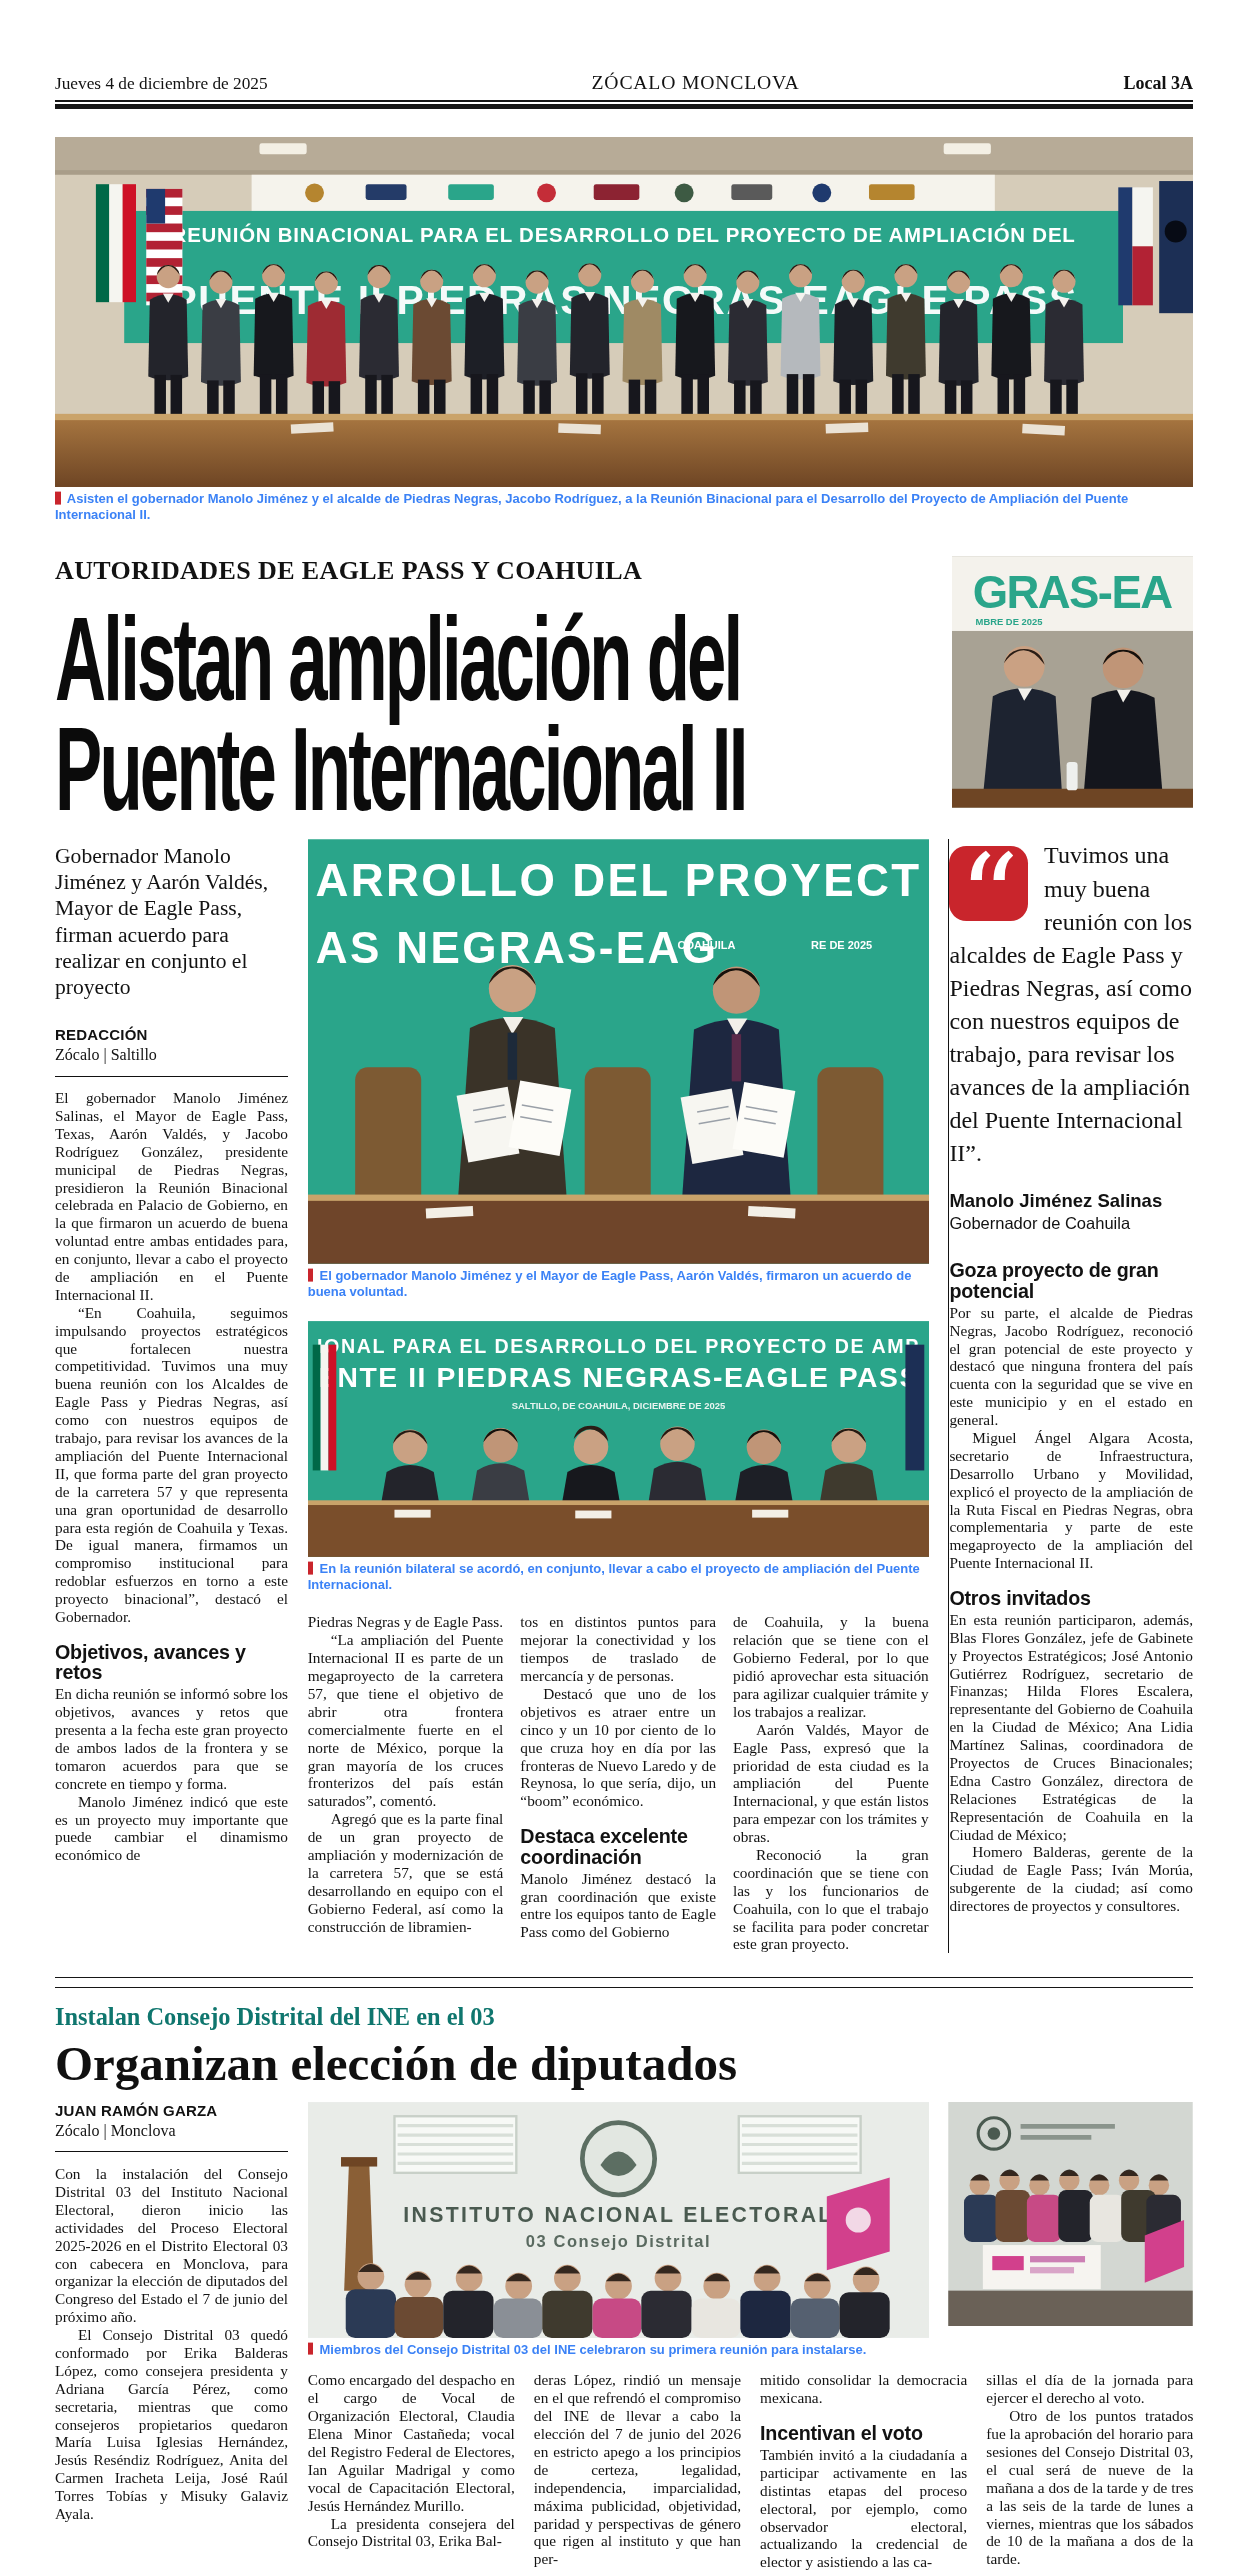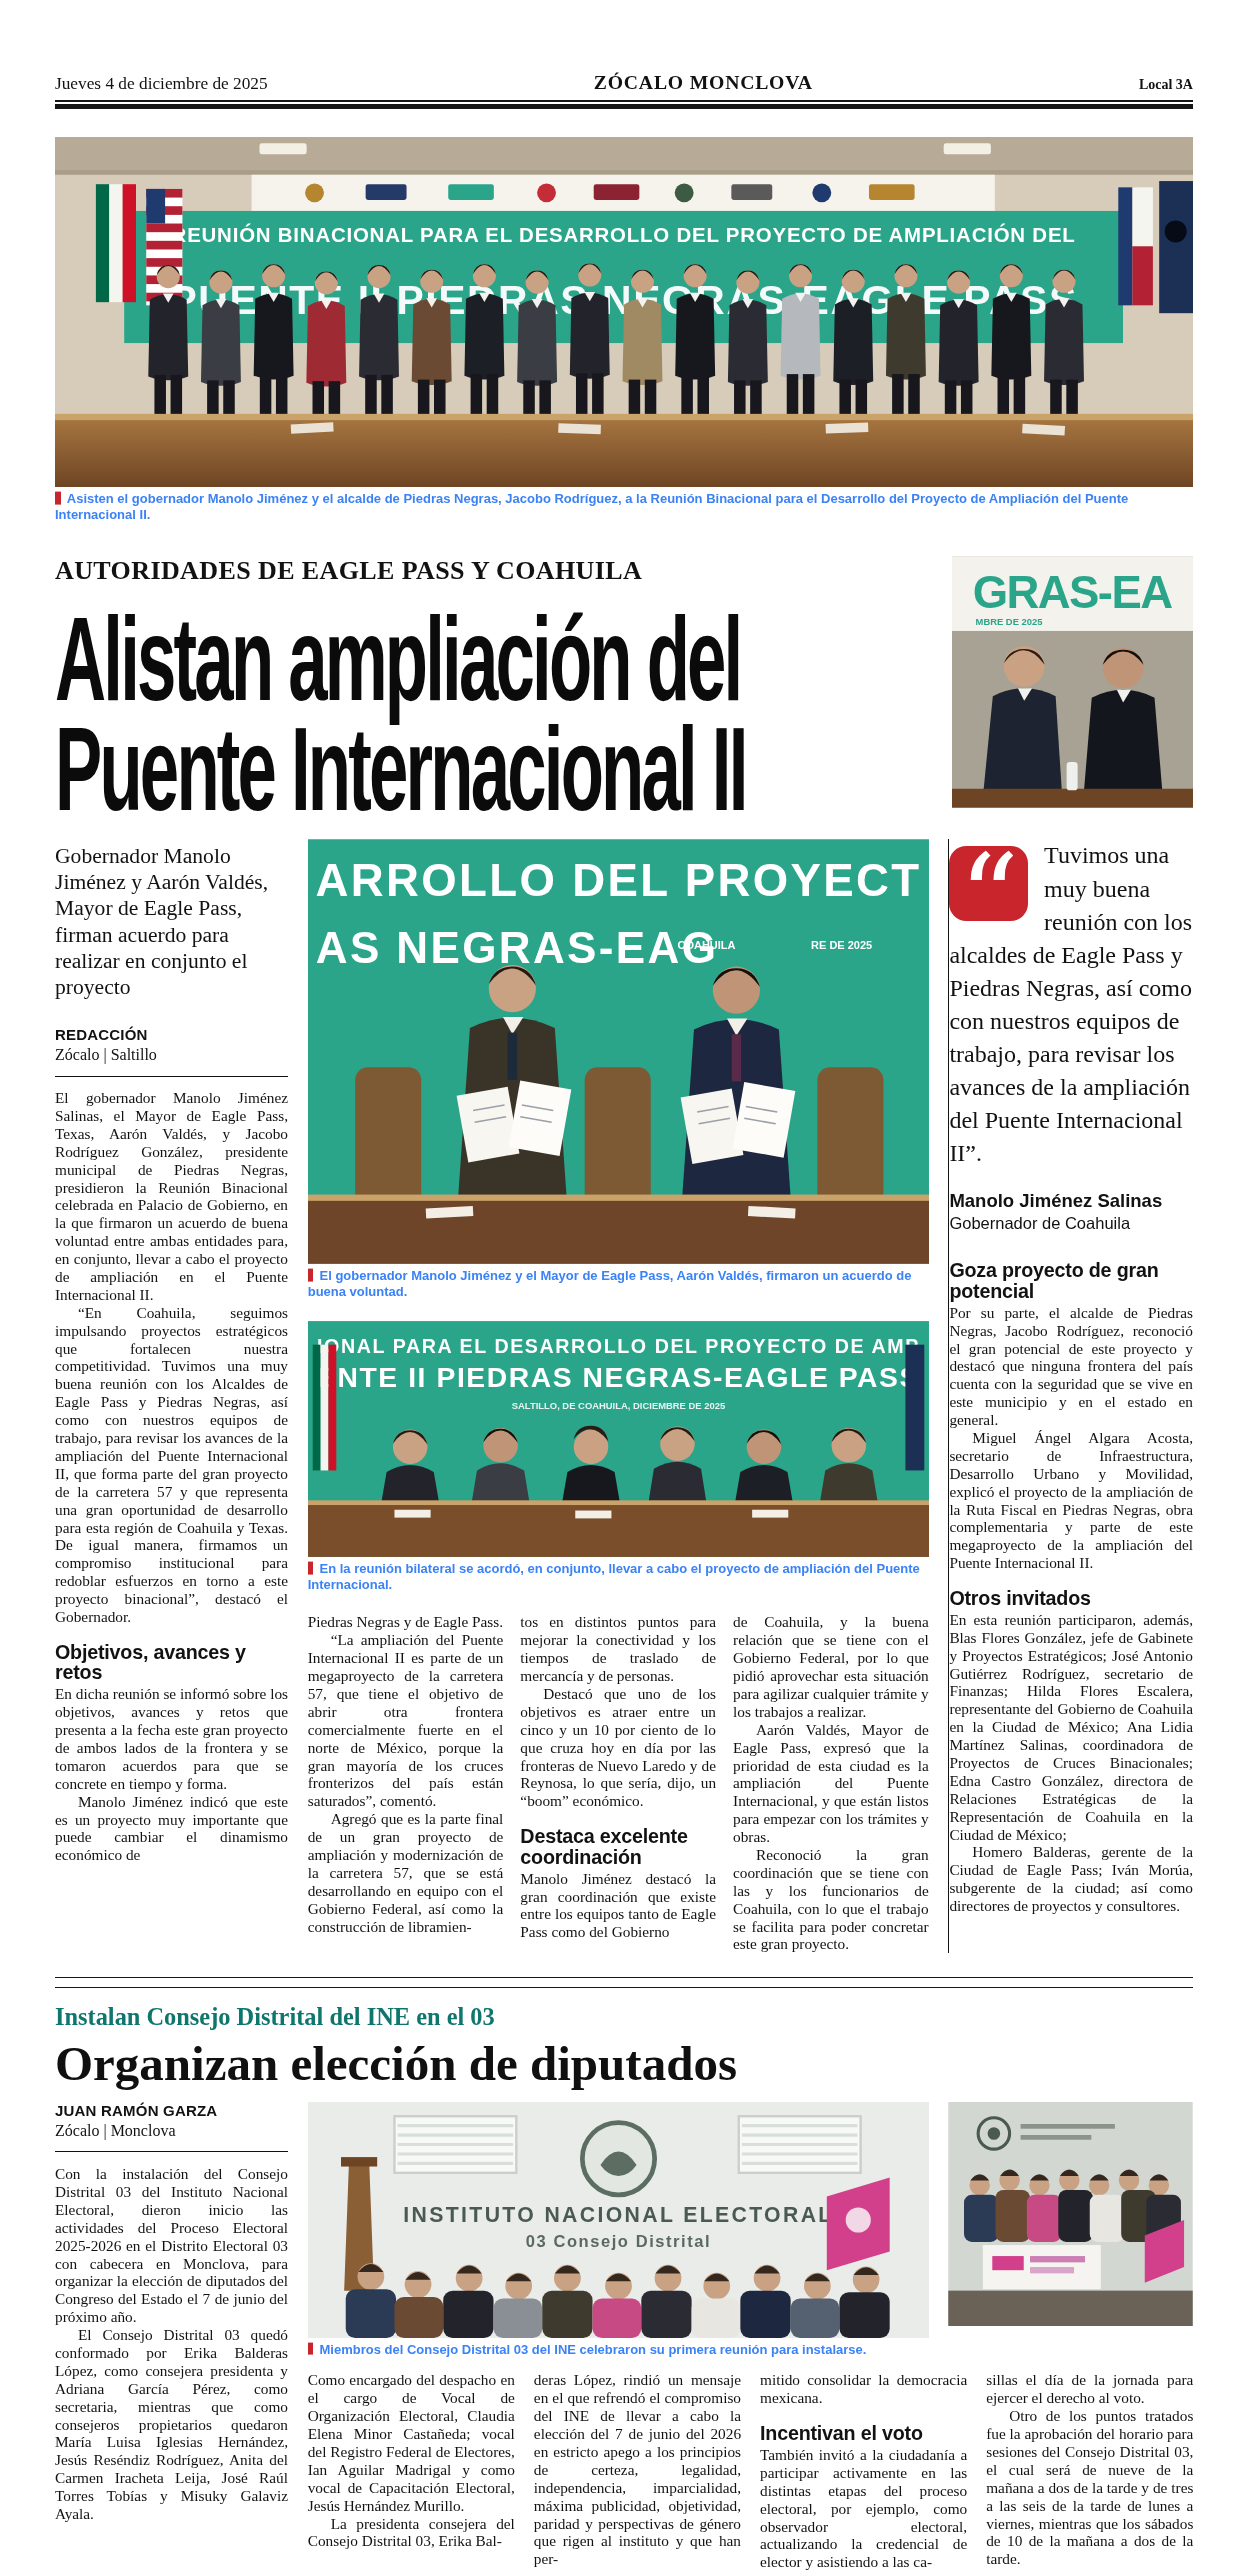--- a/index.html
+++ b/index.html
@@ -12,22 +12,22 @@
     width:1248px;min-height:2576px;background:#fff;color:var(--ink);
     font-family:"Liberation Serif",serif;
     -webkit-font-smoothing:antialiased;
   }
   .page{padding:71px 55px 31px 55px;}
 
   
   .hdr{display:flex;justify-content:space-between;align-items:baseline;
        border-bottom:2.4px solid #151515;padding-bottom:5.5px;}
   .hdr-date{font-size:17.3px;font-family:Liberation Serif, serif;}
-  .hdr-brand{font-weight:bold;font-size:19.7px;letter-spacing:0.8px;}
-  .hdr-page{font-weight:bold;font-size:14px;}
+  .hdr-brand{font-weight:normal;font-size:19.7px;letter-spacing:0.8px;}
+  .hdr-page{font-weight:bold;font-size:18px;}
   .hdr-bar{height:5.5px;background:#151515;margin-top:2.4px;}
 
   
   figure{margin:0;}
   .caption{font-family:"Liberation Sans",sans-serif;font-weight:bold;font-size:13px;
            line-height:1.25;margin-top:3px;color:#3b82f6;}
   .caption::before{content:"";display:inline-block;width:5.5px;height:12.6px;background:var(--red);
            margin-right:6.3px;transform:translateY(1.6px);}
   .photo-svg{display:block;}
 

